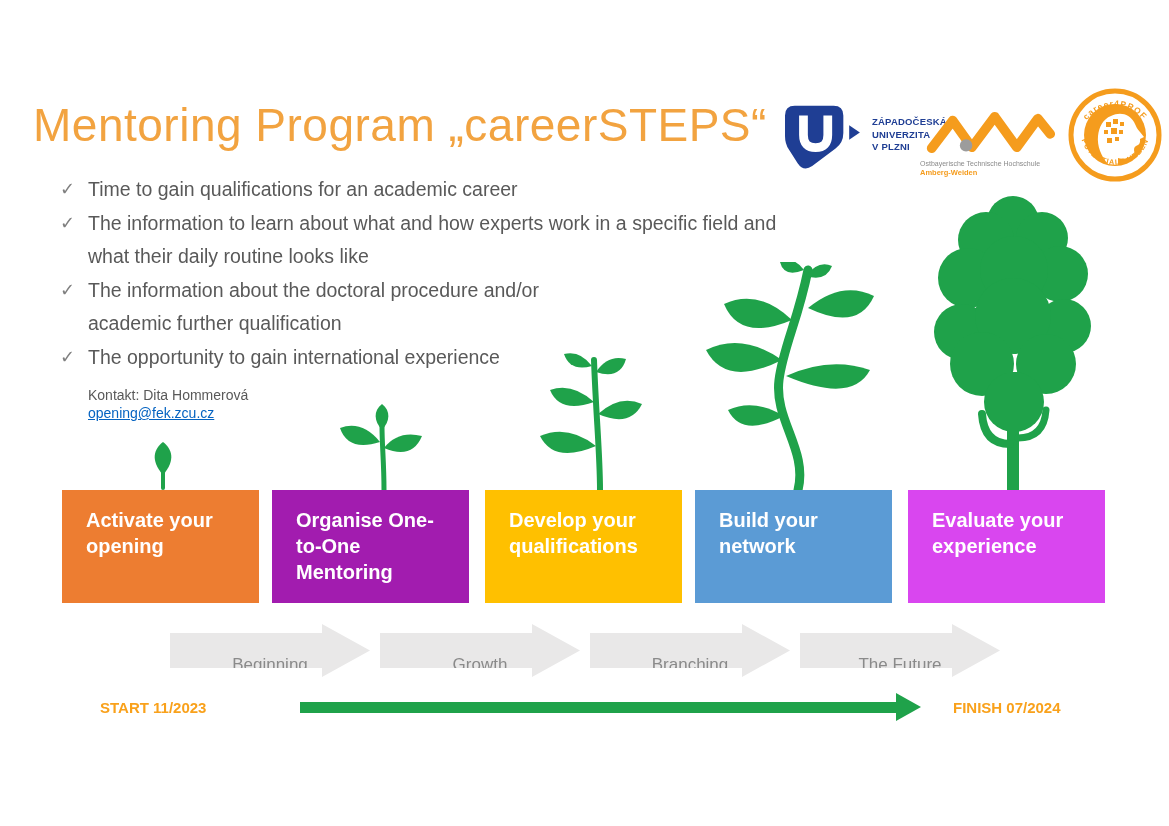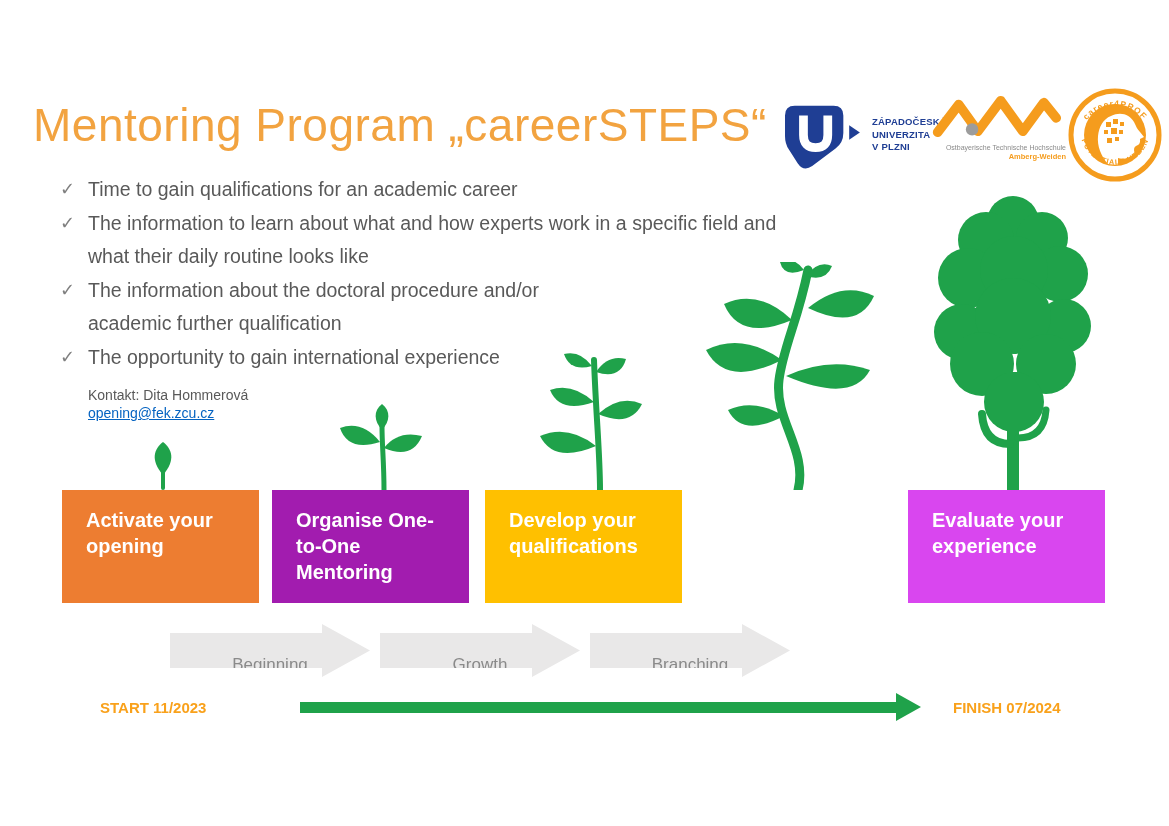--- a/index.html
+++ b/index.html
@@ -6,21 +6,21 @@
   body { background:#ffffff; font-family:"Liberation Sans", sans-serif; }
   .slide { position:relative; width:1169px; height:826px; background:#ffffff; overflow:hidden; }
 
   
   .title { position:absolute; left:33px; top:98px; font-size:46px; font-weight:400;
            color:#F2A340; letter-spacing:0.5px; white-space:nowrap; }
 
   
   .logo-zcu { position:absolute; left:776px; top:100px; display:flex; align-items:center; gap:8px; }
   .zcu-text { font-size:9.5px; font-weight:bold; color:#1F3E94; line-height:12.5px; letter-spacing:0.2px; }
-  .logo-oth { position:absolute; left:920px; top:94px; width:146px; text-align:right; }
+  .logo-oth { position:absolute; left:920px; top:110px; width:146px; text-align:left; }
   .oth-line1 { font-size:7px; color:#8a8a8a; margin-top:2px; white-space:nowrap; }
   .oth-line2 { font-size:7.5px; font-weight:bold; color:#F59C1D; margin-top:1px; }
   .logo-badge { position:absolute; left:1068px; top:88px; }
 
   
   .bullets { position:absolute; left:60px; top:173px; }
   .bullet { display:flex; }
   .check { width:28px; font-size:18px; color:#7f7f7f; line-height:33.5px; }
   .blines { font-size:19.5px; color:#595959; line-height:33.5px; white-space:nowrap; }
 
@@ -201,32 +201,38 @@
 
   <div class="stage" style="left: 62px; background-color: rgb(237, 125, 49);">
     <div class="stage-label">Activate your opening</div>
   </div>
   <div class="stage" style="left: 272px; background-color: #a21caf;">
     <div class="stage-label">Organise One-to-One Mentoring</div>
   </div>
   <div class="stage" style="left: 485px; background-color: rgb(255, 192, 0);">
     <div class="stage-label">Develop your qualifications</div>
   </div>
+  <div class="stage" style="left: 695px; background-color: rgb(91, 155, 213);">
+    <div class="stage-label">Build your network</div>
+  </div>
   <div class="stage" style="left: 908px; background-color: #d946ef;">
     <div class="stage-label">Evaluate your experience</div>
   </div>
 
   <div class="phase" style="left:170px;">
     <span class="phase-label">Beginning</span>
   </div>
   <div class="phase" style="left:380px;">
     <span class="phase-label">Growth</span>
   </div>
   <div class="phase" style="left:590px;">
     <span class="phase-label">Branching</span>
+  </div>
+  <div class="phase" style="left:800px;">
+    <span class="phase-label">The Future</span>
   </div>
 
   <div class="start-label">START 11/2023</div>
   <div class="tl-bar"></div>
   <div class="tl-head"></div>
   <div class="finish-label">FINISH 07/2024</div>
 
 </div>
 
 </body></html>

